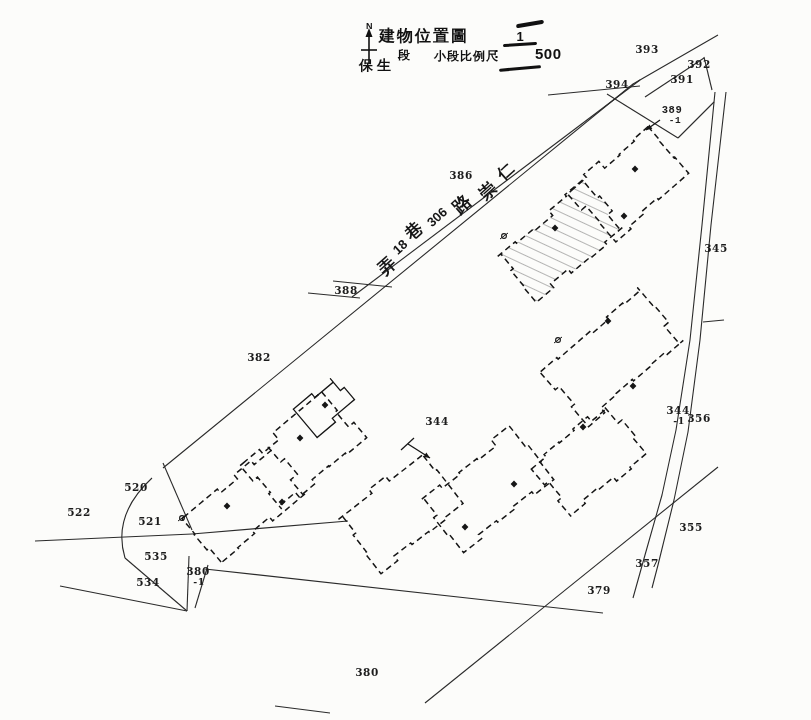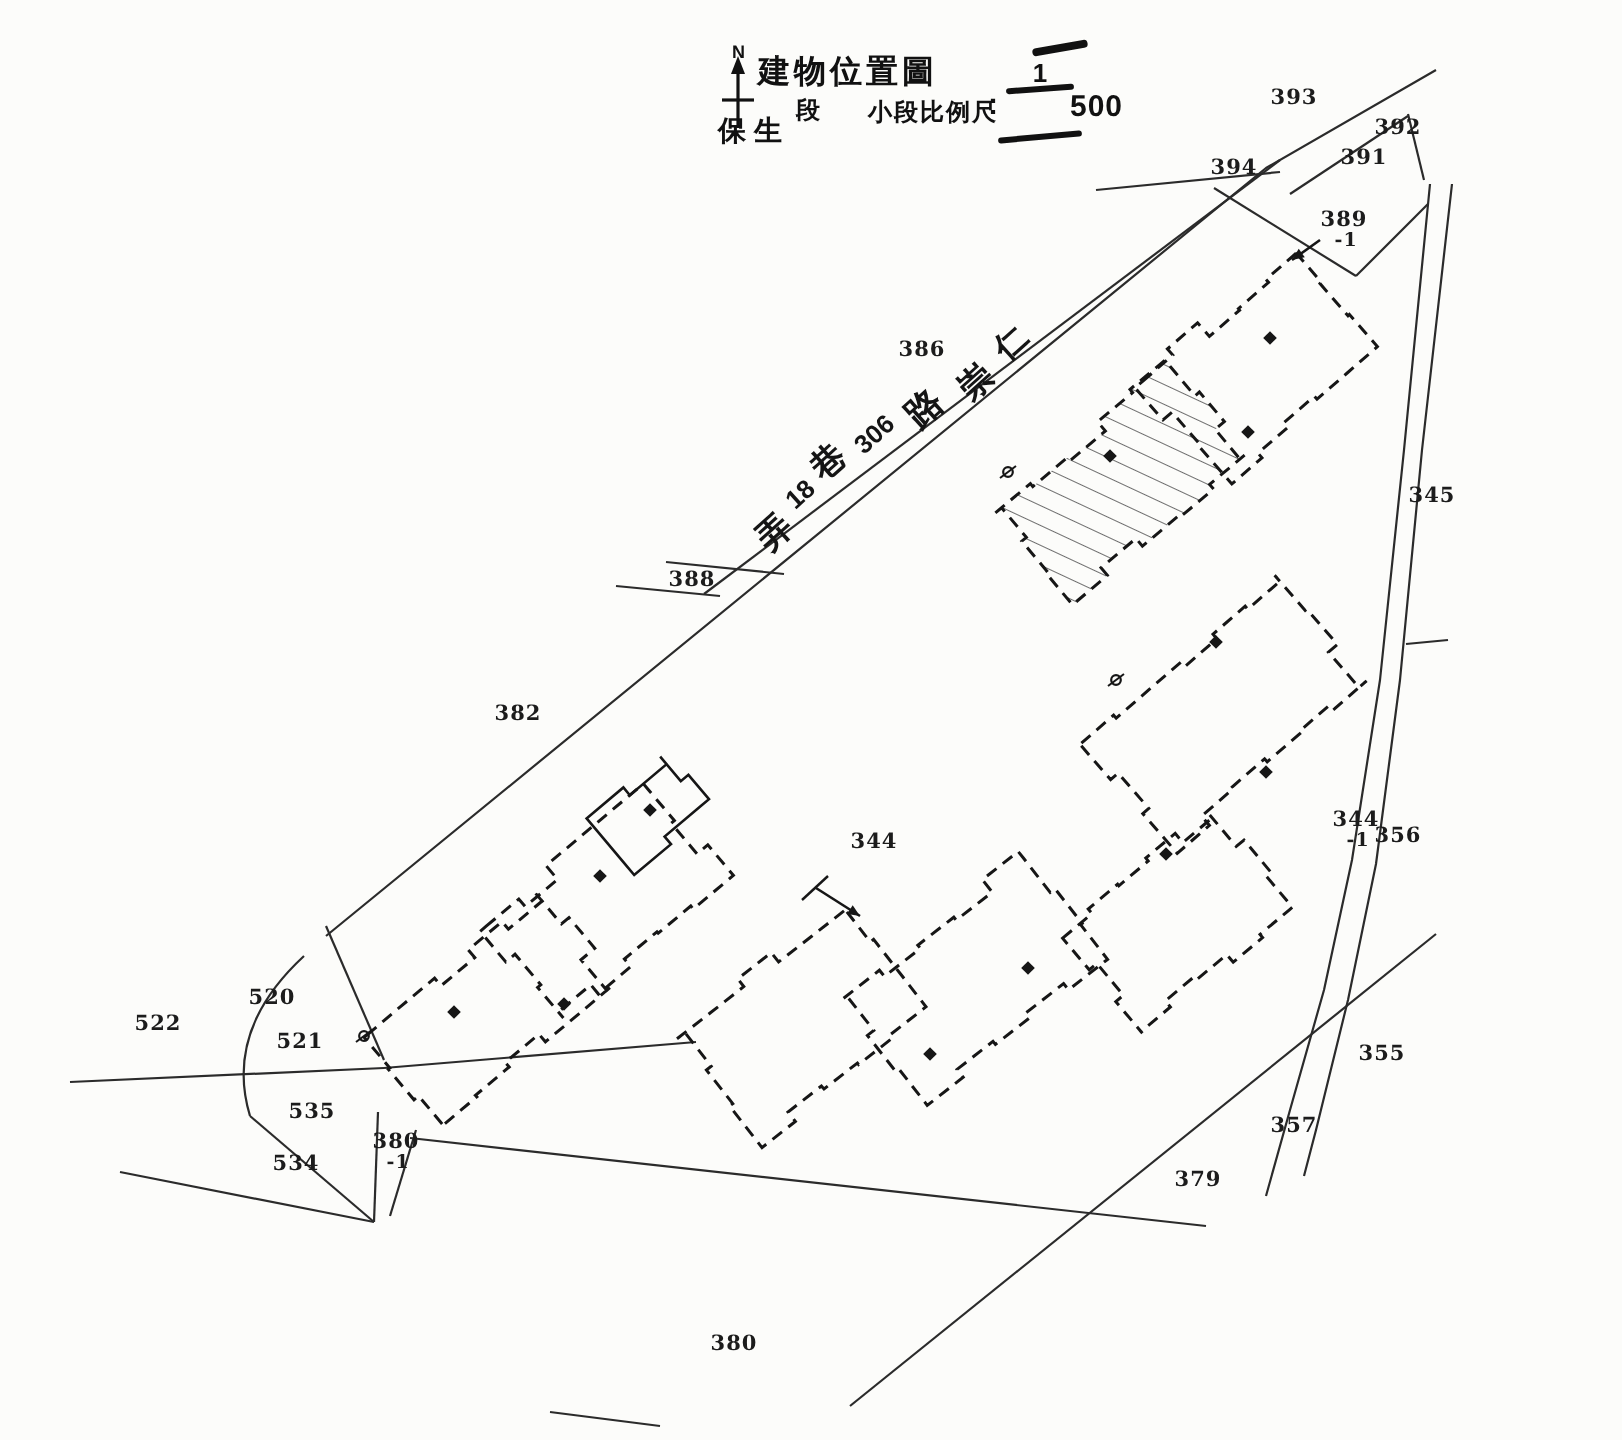--- a/index.html
+++ b/index.html
@@ -101,34 +101,34 @@
         <polygon points="430,458 423.5421547939051,456.9722669149445 426.3339073533096,452.58522717873757" fill="#161616"></polygon>
         <line x1="401" y1="450" x2="414" y2="438" stroke="#161616" stroke-width="1.2"></line>
       </g>
   </svg>
 
   <div class="labels" id="labels">
       <div class="plabel" style="left: 647px; top: 50px;"><span>393</span></div>
       <div class="plabel" style="left: 671px; top: 65px; margin-left: 28px;"><span>392</span></div>
       <div class="plabel" style="left: 682px; top: 80px;"><span>391</span></div>
       <div class="plabel" style="left: 605px; top: 85px; margin-left: 12px;"><span>394</span></div>
-      <div class="plabel" style="left: 672px; top: 116px;"><span>389</span><span class="sub">-1</span></div>
+      <div class="plabel" style="left: 672px; top: 116px; font-family: Liberation Mono, monospace;"><span>389</span><span class="sub">-1</span></div>
       <div class="plabel" style="left: 461px; top: 176px;"><span>386</span></div>
       <div class="plabel" style="left: 716px; top: 249px;"><span>345</span></div>
       <div class="plabel" style="left: 346px; top: 291px; text-align: right;"><span>388</span></div>
       <div class="plabel" style="left: 259px; top: 358px;"><span>382</span></div>
       <div class="plabel" style="left: 437px; top: 422px;"><span>344</span></div>
       <div class="plabel" style="left: 678px; top: 416px;"><span>344</span><span class="sub">-1</span></div>
       <div class="plabel" style="left: 699px; top: 419px; text-align: center;"><span>356</span></div>
       <div class="plabel" style="left: 691px; top: 528px;"><span>355</span></div>
       <div class="plabel" style="left: 647px; top: 564px;"><span>357</span></div>
       <div class="plabel" style="left: 599px; top: 591px;"><span>379</span></div>
       <div class="plabel" style="left: 367px; top: 673px;"><span>380</span></div>
       <div class="plabel" style="left: 79px; top: 513px;"><span>522</span></div>
-      <div class="plabel" style="left: 136px; top: 500px;"><span>520</span></div>
+      <div class="plabel" style="left: 136px; top: 488px;"><span>520</span></div>
       <div class="plabel" style="left: 150px; top: 522px;"><span>521</span></div>
       <div class="plabel" style="left: 156px; top: 557px;"><span>535</span></div>
       <div class="plabel" style="left: 148px; top: 583px;"><span>534</span></div>
       <div class="plabel" style="left: 198px; top: 577px;"><span>380</span><span class="sub">-1</span></div>
     </div>
 
   <div class="labels" id="roadlabel">
       <div class="rchar" style="left: 387px; top: 266px; font-size: 17px;">弄</div>
       <div class="rchar" style="left: 400px; top: 247px; font-size: 13px;">18</div>
       <div class="rchar" style="left: 414px; top: 231px; font-size: 17px;">巷</div>

